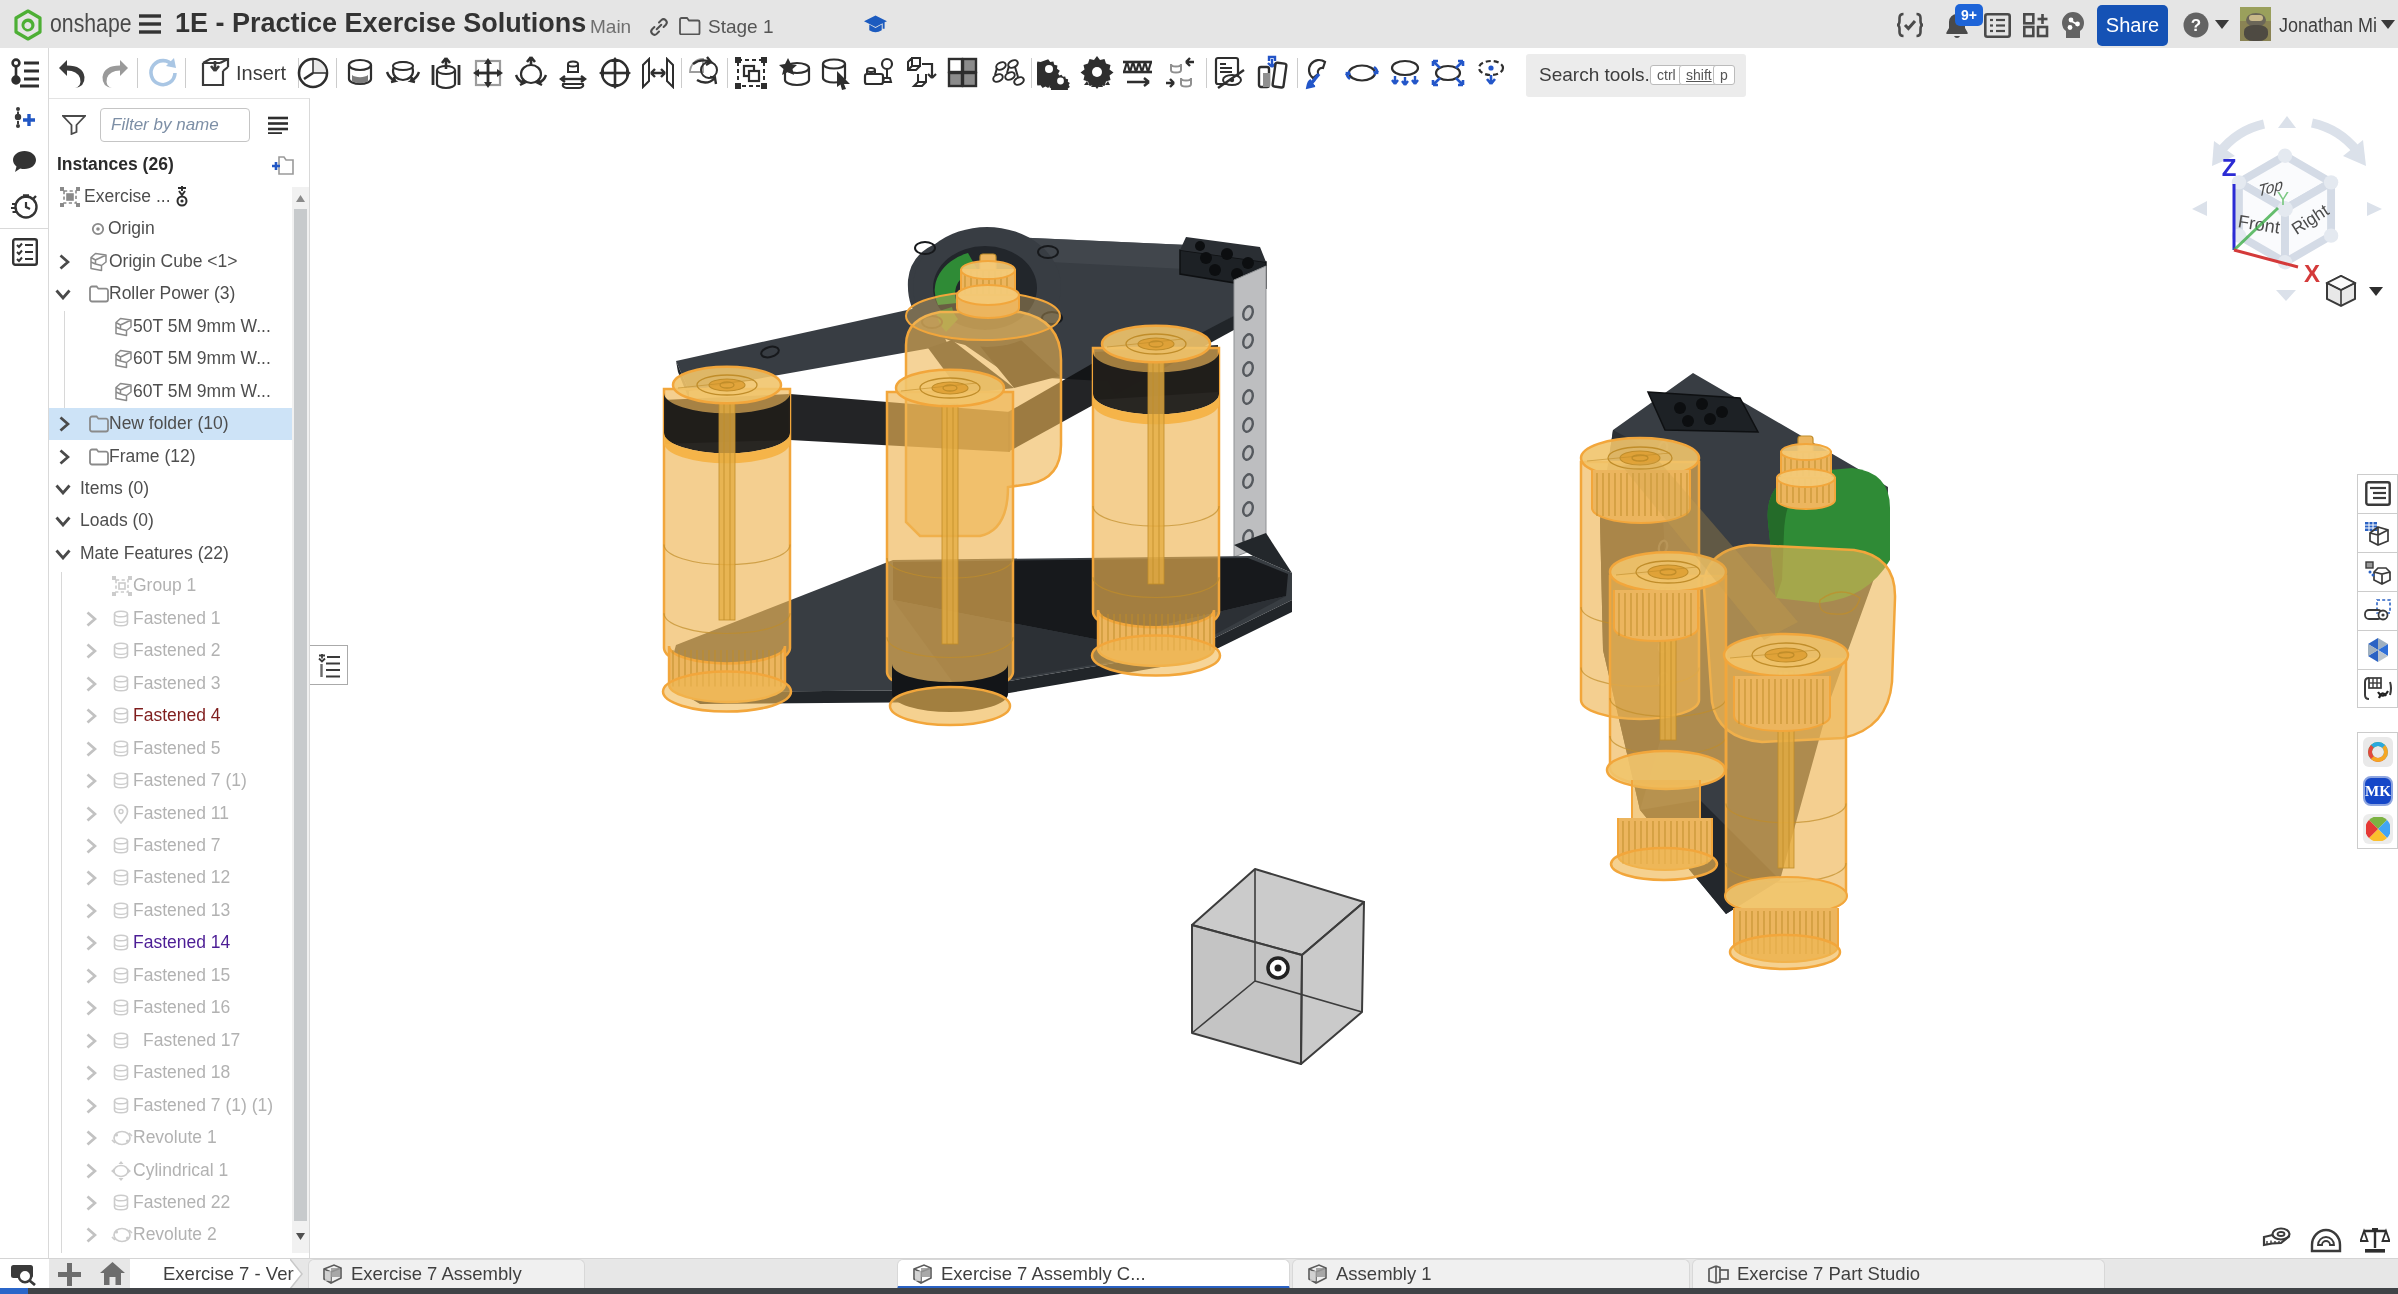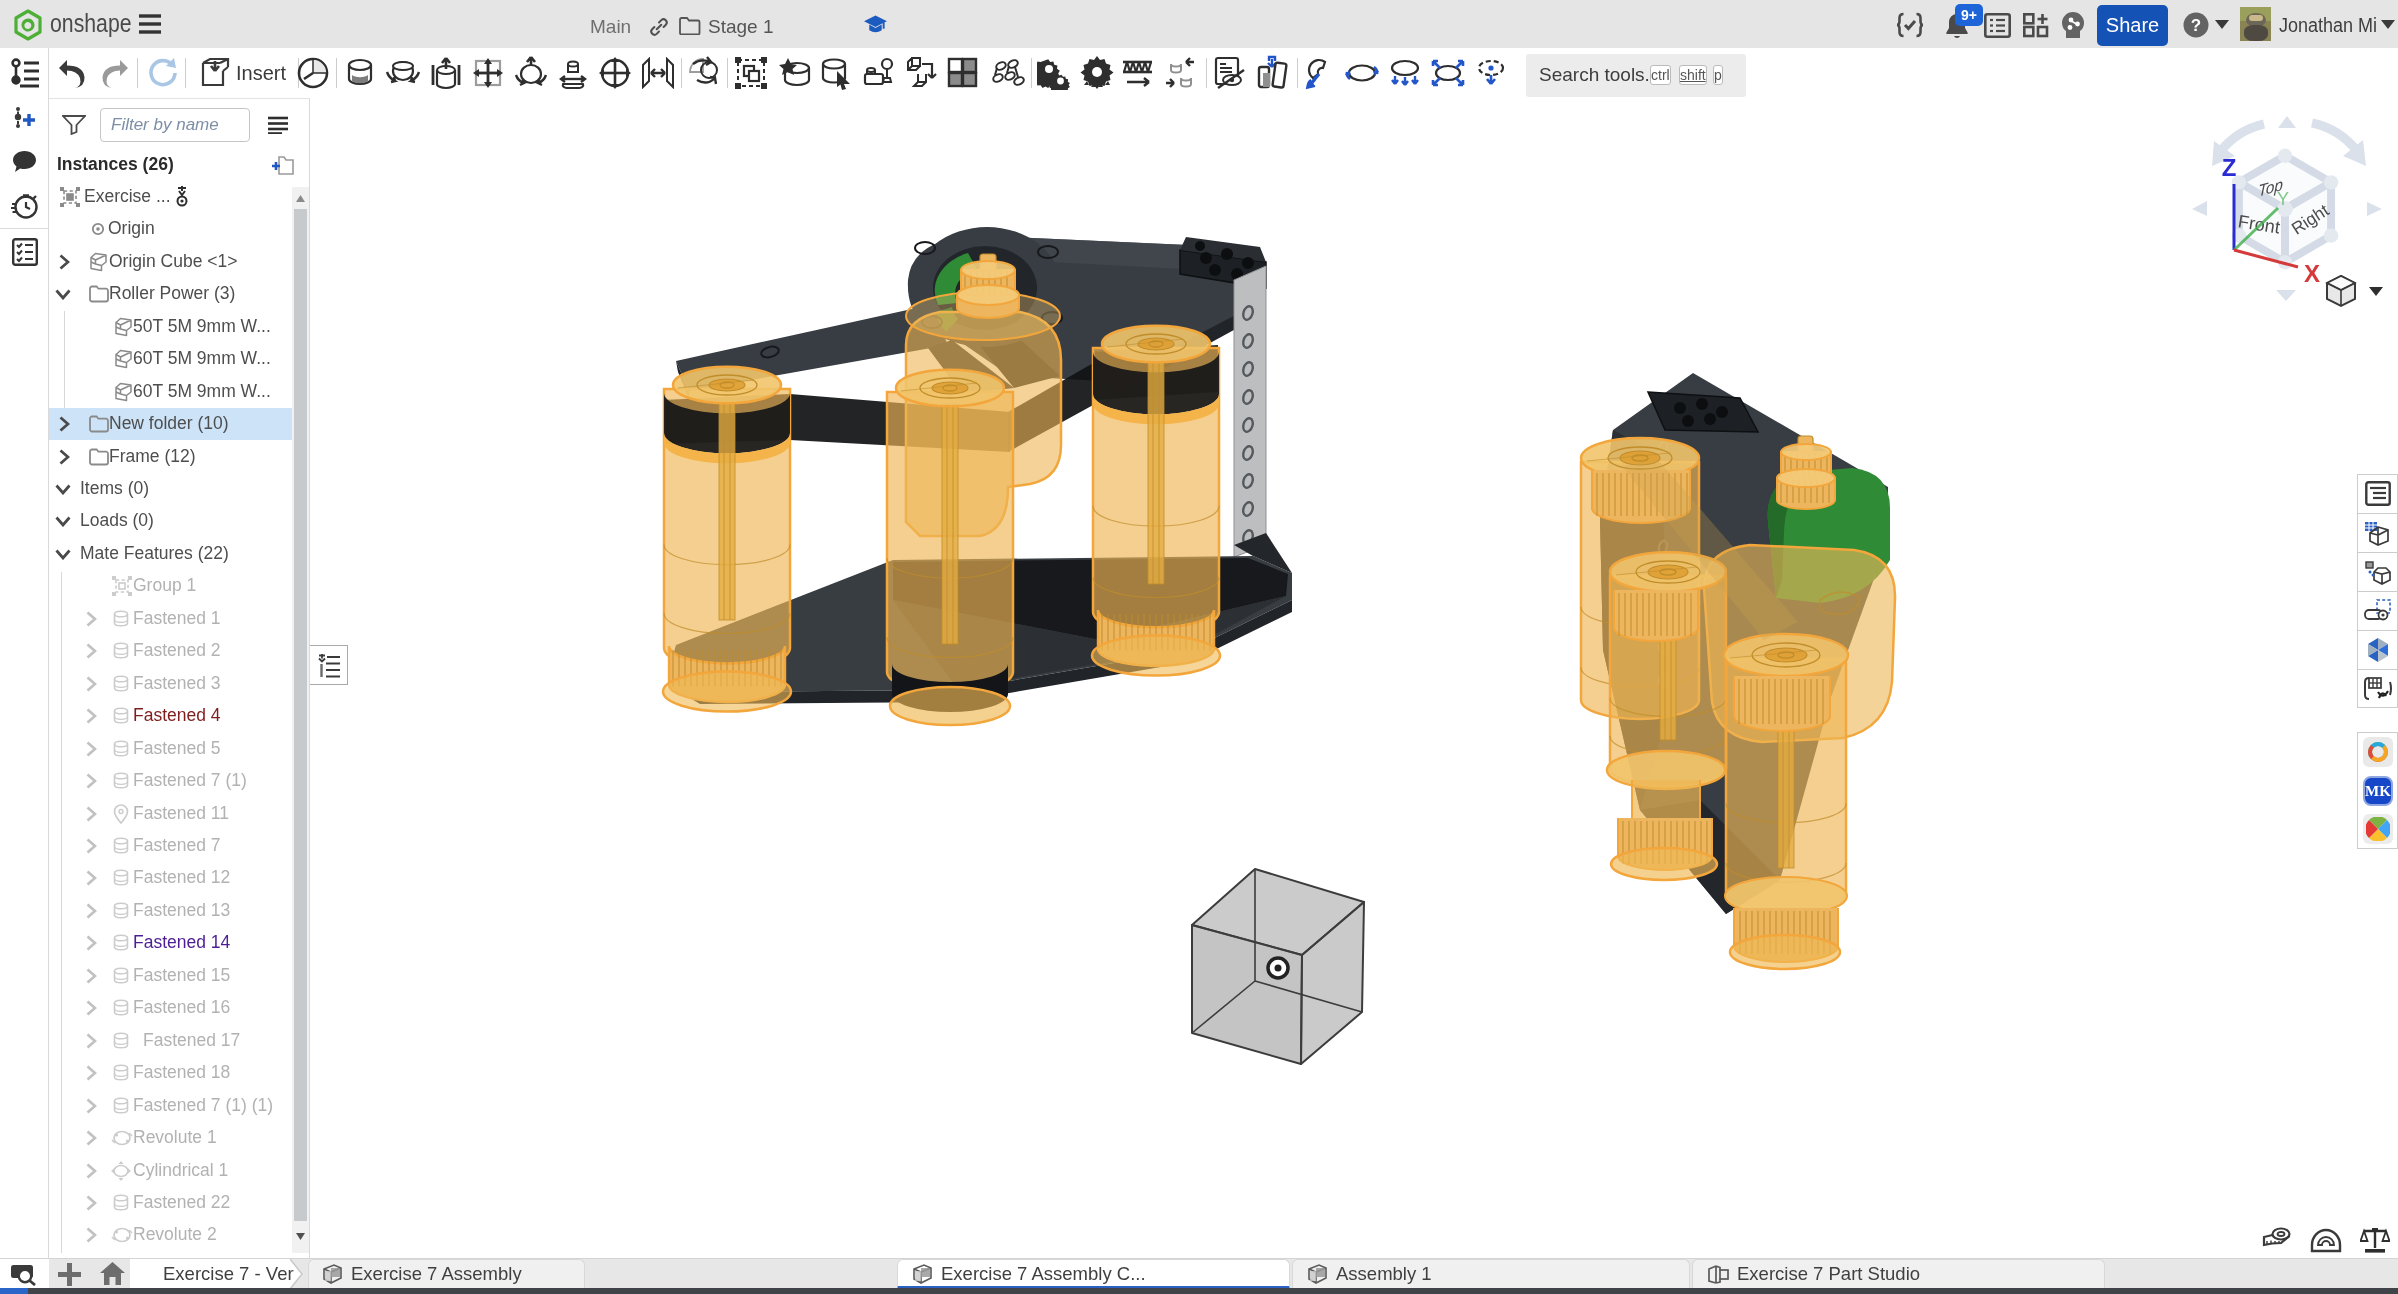--- a/index.html
+++ b/index.html
@@ -7,38 +7,39 @@
   font-family:"Liberation Sans", sans-serif; }
 .abs { position:absolute; }
 #header { position:absolute; left:0; top:0; width:2398px; height:48px; background:#e5e5e5; }
 #toolbar { position:absolute; left:0; top:48px; width:2398px; height:50px; background:#fff; }
 #leftstrip { position:absolute; left:0; top:98px; width:49px; height:1160px; background:#fff; border-right:1px solid #d9d9d9; }
 #panel { position:absolute; left:49px; top:98px; width:261px; height:1160px; background:#fff; border-right:1px solid #d9d9d9; border-top:1px solid #e3e3e3;}
 #viewport { position:absolute; left:310px; top:98px; width:2088px; height:1160px; background:#fff; }
 #bottombar { position:absolute; left:0; top:1258px; width:2398px; height:30px; background:#e7e7e7; border-top:1px solid #d4d4d4; }
 #bottomedge { position:absolute; left:0; top:1288px; width:2398px; height:6px; background:#404347; }
 .sep { position:absolute; top:10px; width:1px; height:30px; background:#ccc; }
-kbd { background:#fff; border:1px solid #bbb; border-radius:3px; padding:1px 0; font-family:"Liberation Sans",sans-serif; font-size:14px; color:#555;}
+kbd { background:#fff; border:1px solid #bbb; border-radius:3px; padding:1px 6px; font-family:"Liberation Sans",sans-serif; font-size:14px; color:#555;}
 </style>
 </head>
 <body>
 <div id="header">
 
   <svg class="abs" style="left:12px;top:9px" width="32" height="32" viewBox="0 0 32 32">
     <path d="M16 2 L28 9 L28 23 L16 30 L4 23 L4 9 Z" fill="none" stroke="#4daf35" stroke-width="3.2" stroke-linejoin="round"></path>
     <path d="M16 9.5 a6.5 6.5 0 1 0 0.01 0 Z M16 13 a3.5 3.5 0 1 1 -0.01 0 Z" fill="#4daf35" fill-rule="evenodd" transform="rotate(18 16 16)"></path>
   </svg>
   <span class="abs" style="left:50px;top:9px;font-size:25px;color:#4a4a4a;transform:scaleX(0.85);transform-origin:left;">onshape</span>
   <svg class="abs" style="left:138px;top:13px" width="24" height="22" viewBox="0 0 24 22">
       <g stroke="#333" stroke-width="3.4">
         <line x1="1" y1="3" x2="23" y2="3"></line>
         <line x1="1" y1="11" x2="23" y2="11"></line>
         <line x1="1" y1="19" x2="23" y2="19"></line>
       </g>
     </svg>
+  <span class="abs" style="left:175px;top:8px;font-size:27px;font-weight:bold;color:#333;">1E - Practice Exercise Solutions</span>
   <span class="abs" style="left:590px;top:16px;font-size:19px;color:#6f6f6f;">Main</span>
   <svg class="abs" style="left:648px;top:16px" width="22" height="22" viewBox="0 0 24 24">
       <g fill="none" stroke="#4f4f4f" stroke-width="2.2" stroke-linecap="round">
         <path d="M9.5 14.5 L14.5 9.5"></path>
         <path d="M12 17 l-2.5 2.5 a3.54 3.54 0 0 1 -5 -5 L7 12"></path>
         <path d="M12 7 l2.5 -2.5 a3.54 3.54 0 0 1 5 5 L17 12"></path>
       </g>
     </svg>
   <svg class="abs" style="left:679px;top:17px" width="22" height="18" viewBox="0 0 22 18">
       <path d="M1 2.5 a1.5 1.5 0 0 1 1.5 -1.5 l5.5 0 2 2.5 9 0 a1.5 1.5 0 0 1 1.5 1.5 l0 11 a1.5 1.5 0 0 1 -1.5 1.5 l-16.5 0 a1.5 1.5 0 0 1 -1.5 -1.5 Z" fill="none" stroke="#555" stroke-width="1.8"></path>

